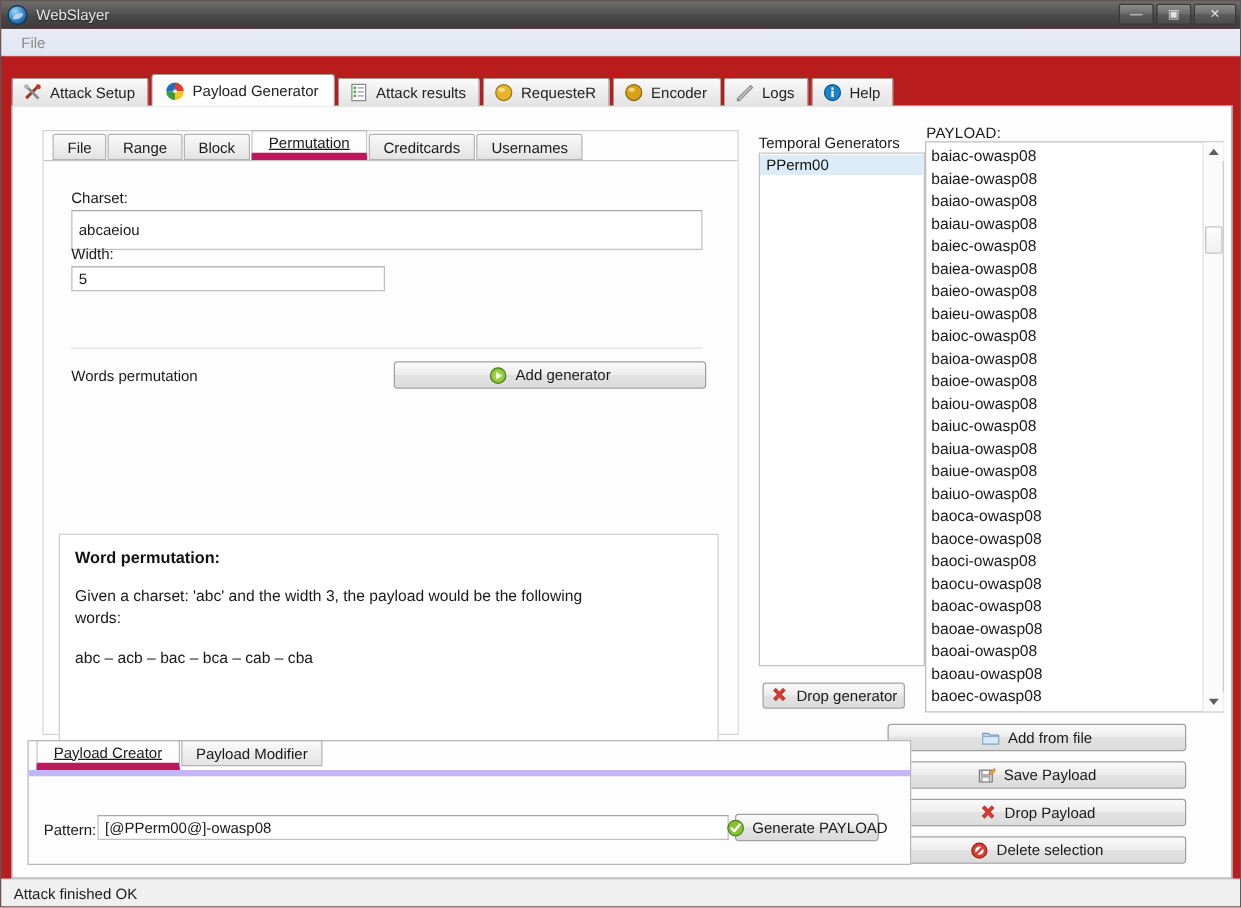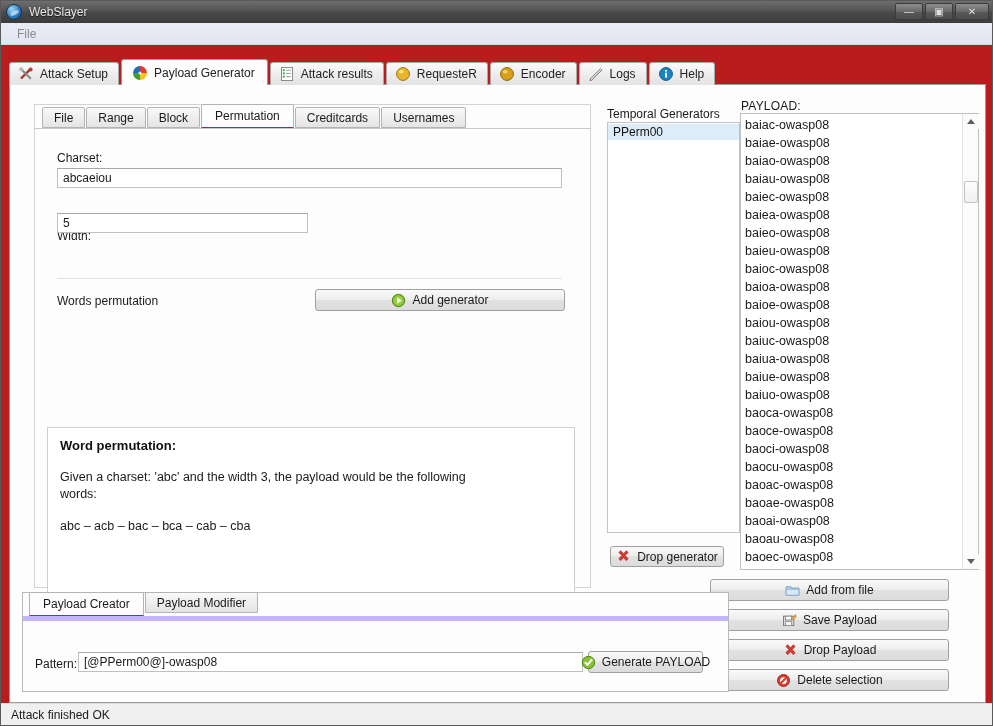--- a/index.html
+++ b/index.html
@@ -143,22 +143,23 @@
     background: linear-gradient(180deg,#fafafa 0%,#eeeeee 50%,#e4e4e4 100%);
     border: 1px solid #b4b4b4;
     border-bottom: 1px solid #b4b4b4;
     border-radius: 2px 2px 0 0;
     font-size: 12px; color: #1a1a1a;
     white-space: nowrap;
   }
   .itab.active {
     height: 24px;
     background: #fdfdfd;
-    border-bottom: 1px solid #be185d;
+    border-bottom: 6px solid #be185d;
     padding: 0 13px;
+    text-decoration: underline;
   }
 
   #inner-panel {
     position: absolute;
     left: 0; top: 23px; right: 0; bottom: 0;
     border-top: 1px solid #c8c8c8;
     background: #fdfdfd;
   }
 
   .field-label {
@@ -454,23 +455,23 @@
           <span>Creditcards</span>
         </div>
         <div class="itab">
           <span>Usernames</span>
         </div>
       </div>
 
       <div id="inner-panel">
 
         <div class="field-label" style="left:22px; top:22px;">Charset:</div>
-        <div class="textbox" style="left:22px; top:39px; width:505px; height:20px;">abcaeiou</div>
-
-        <div class="field-label" style="left:22px; top:67px;margin-top:33px;">Width:</div>
+        <div class="textbox" style="left:22px; top:39px; width:505px; height:32px;">abcaeiou</div>
+
+        <div class="field-label" style="left:22px; top:67px;">Width:</div>
         <div class="textbox" style="left:22px; top:84px; width:251px; height:20px;">5</div>
 
         <div class="hrule" style="left:22px; top:149px; width:505px;"></div>
 
         <div class="field-label" style="left:22px; top:165px;">Words permutation</div>
 
         <div class="btn" style="position:absolute; left:280px; top:160px; width:250px; height:22px;">
           <svg class="bicon" viewBox="0 0 16 16">
             <circle cx="8" cy="8" r="6.6" fill="#86c232" stroke="#4e7c17"></circle>
             <circle cx="8" cy="8" r="4.6" fill="#a9da57" opacity=".6"></circle>

